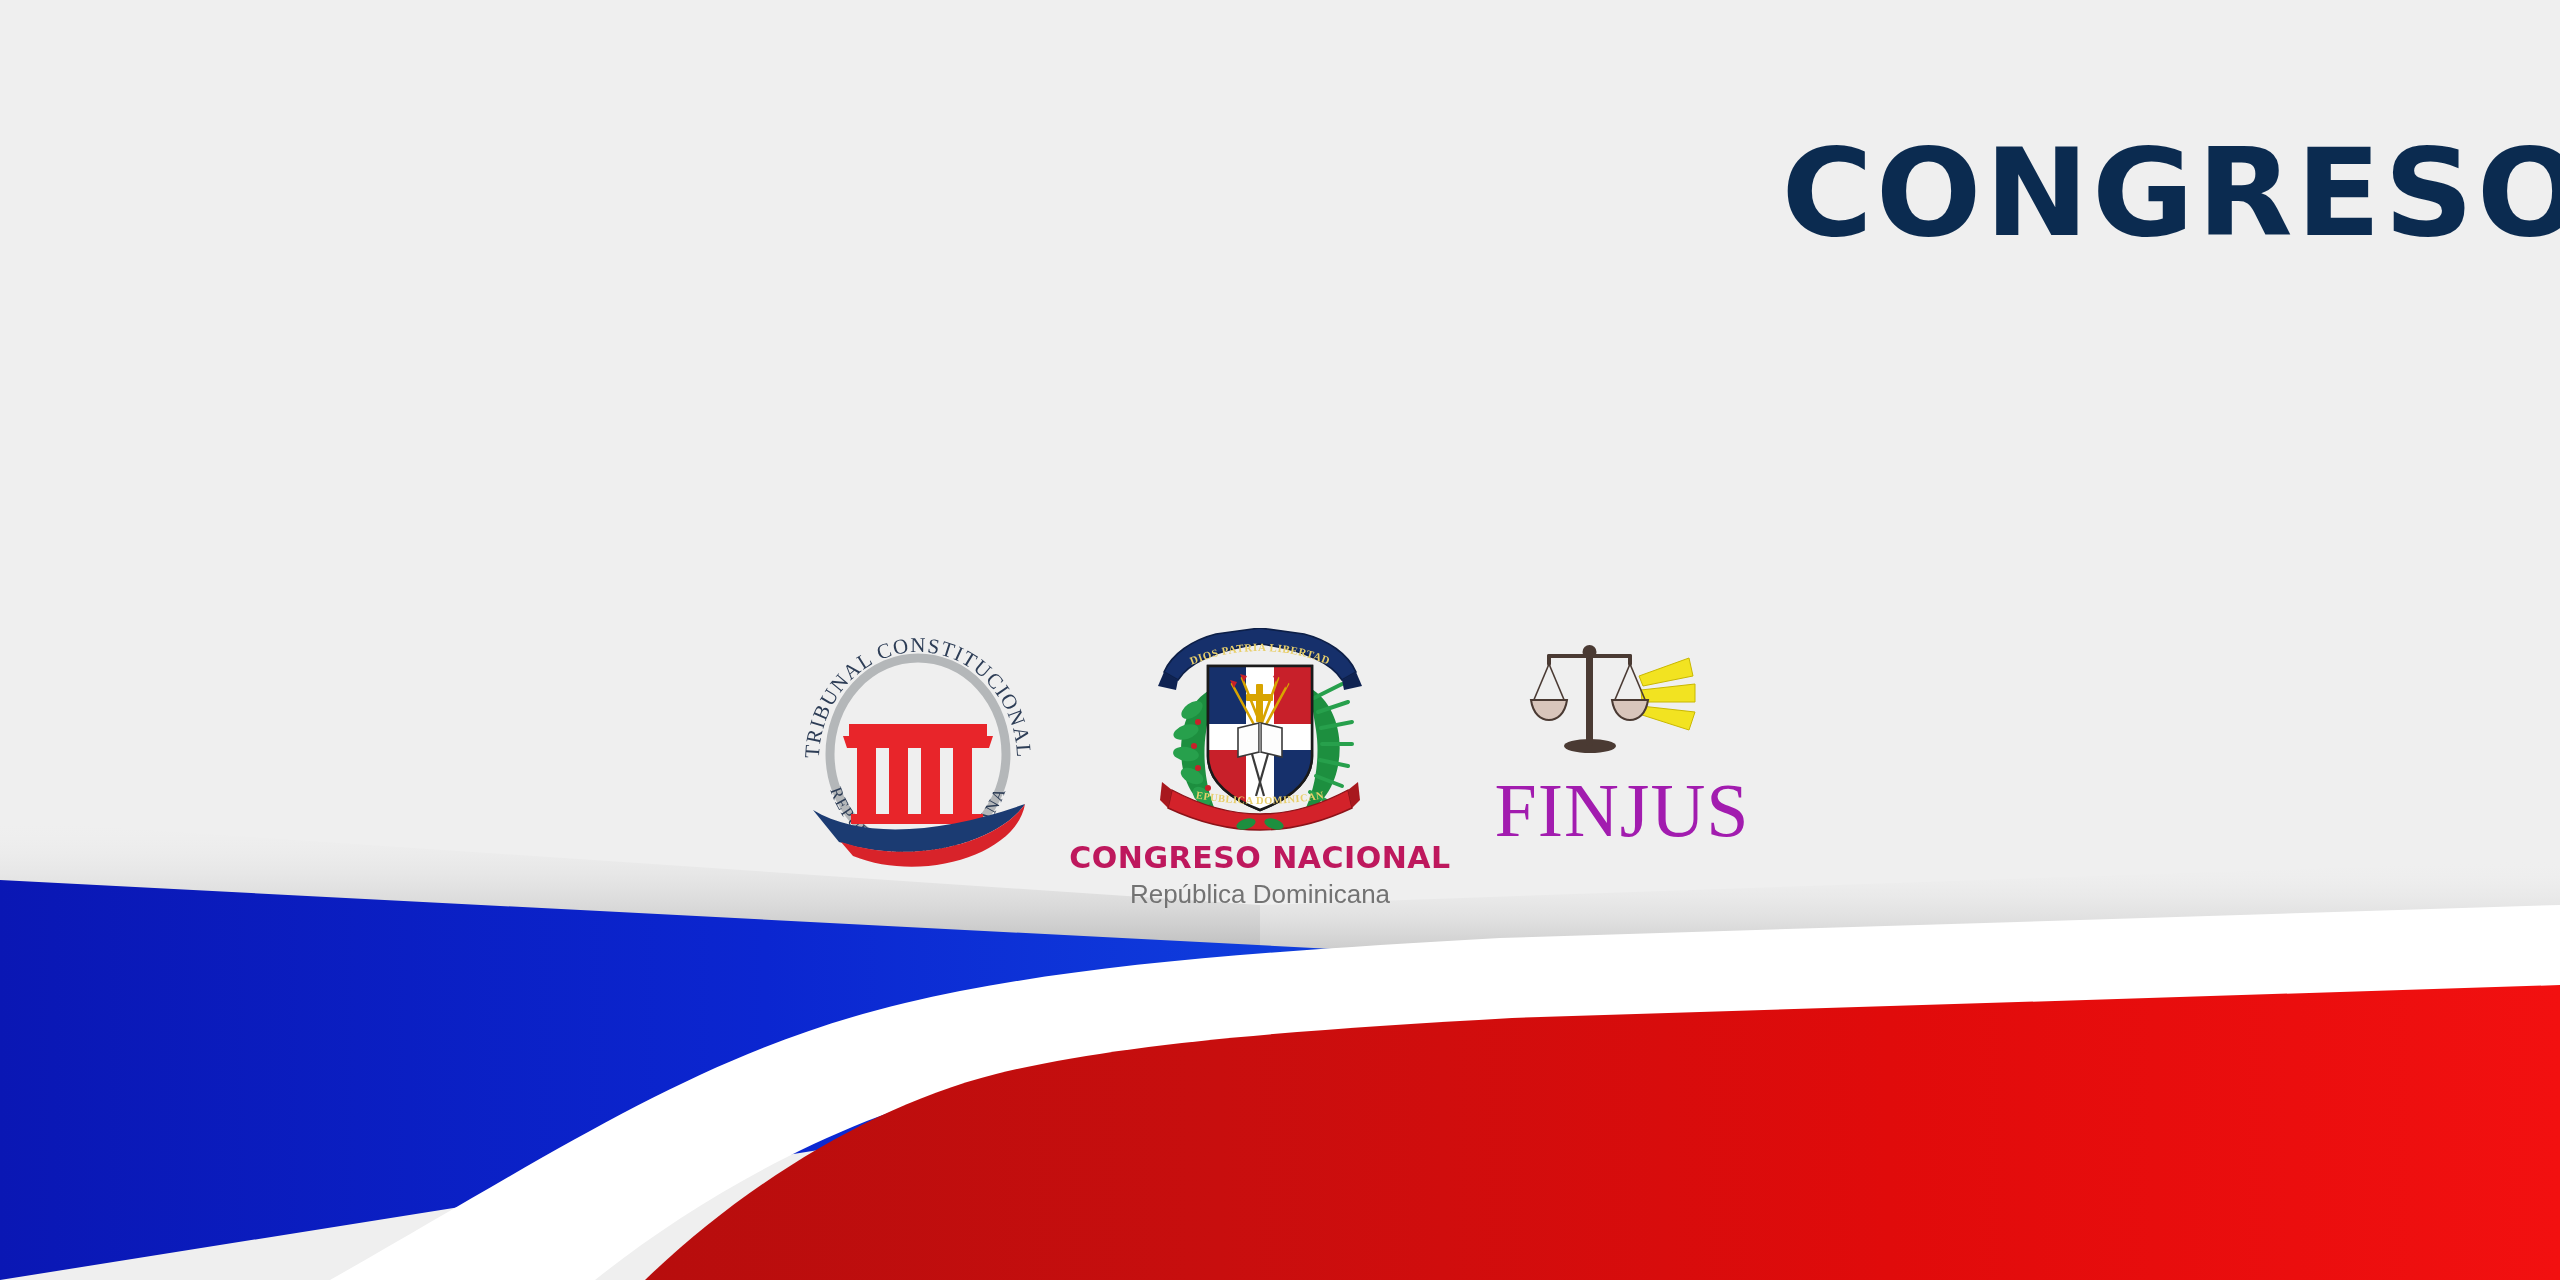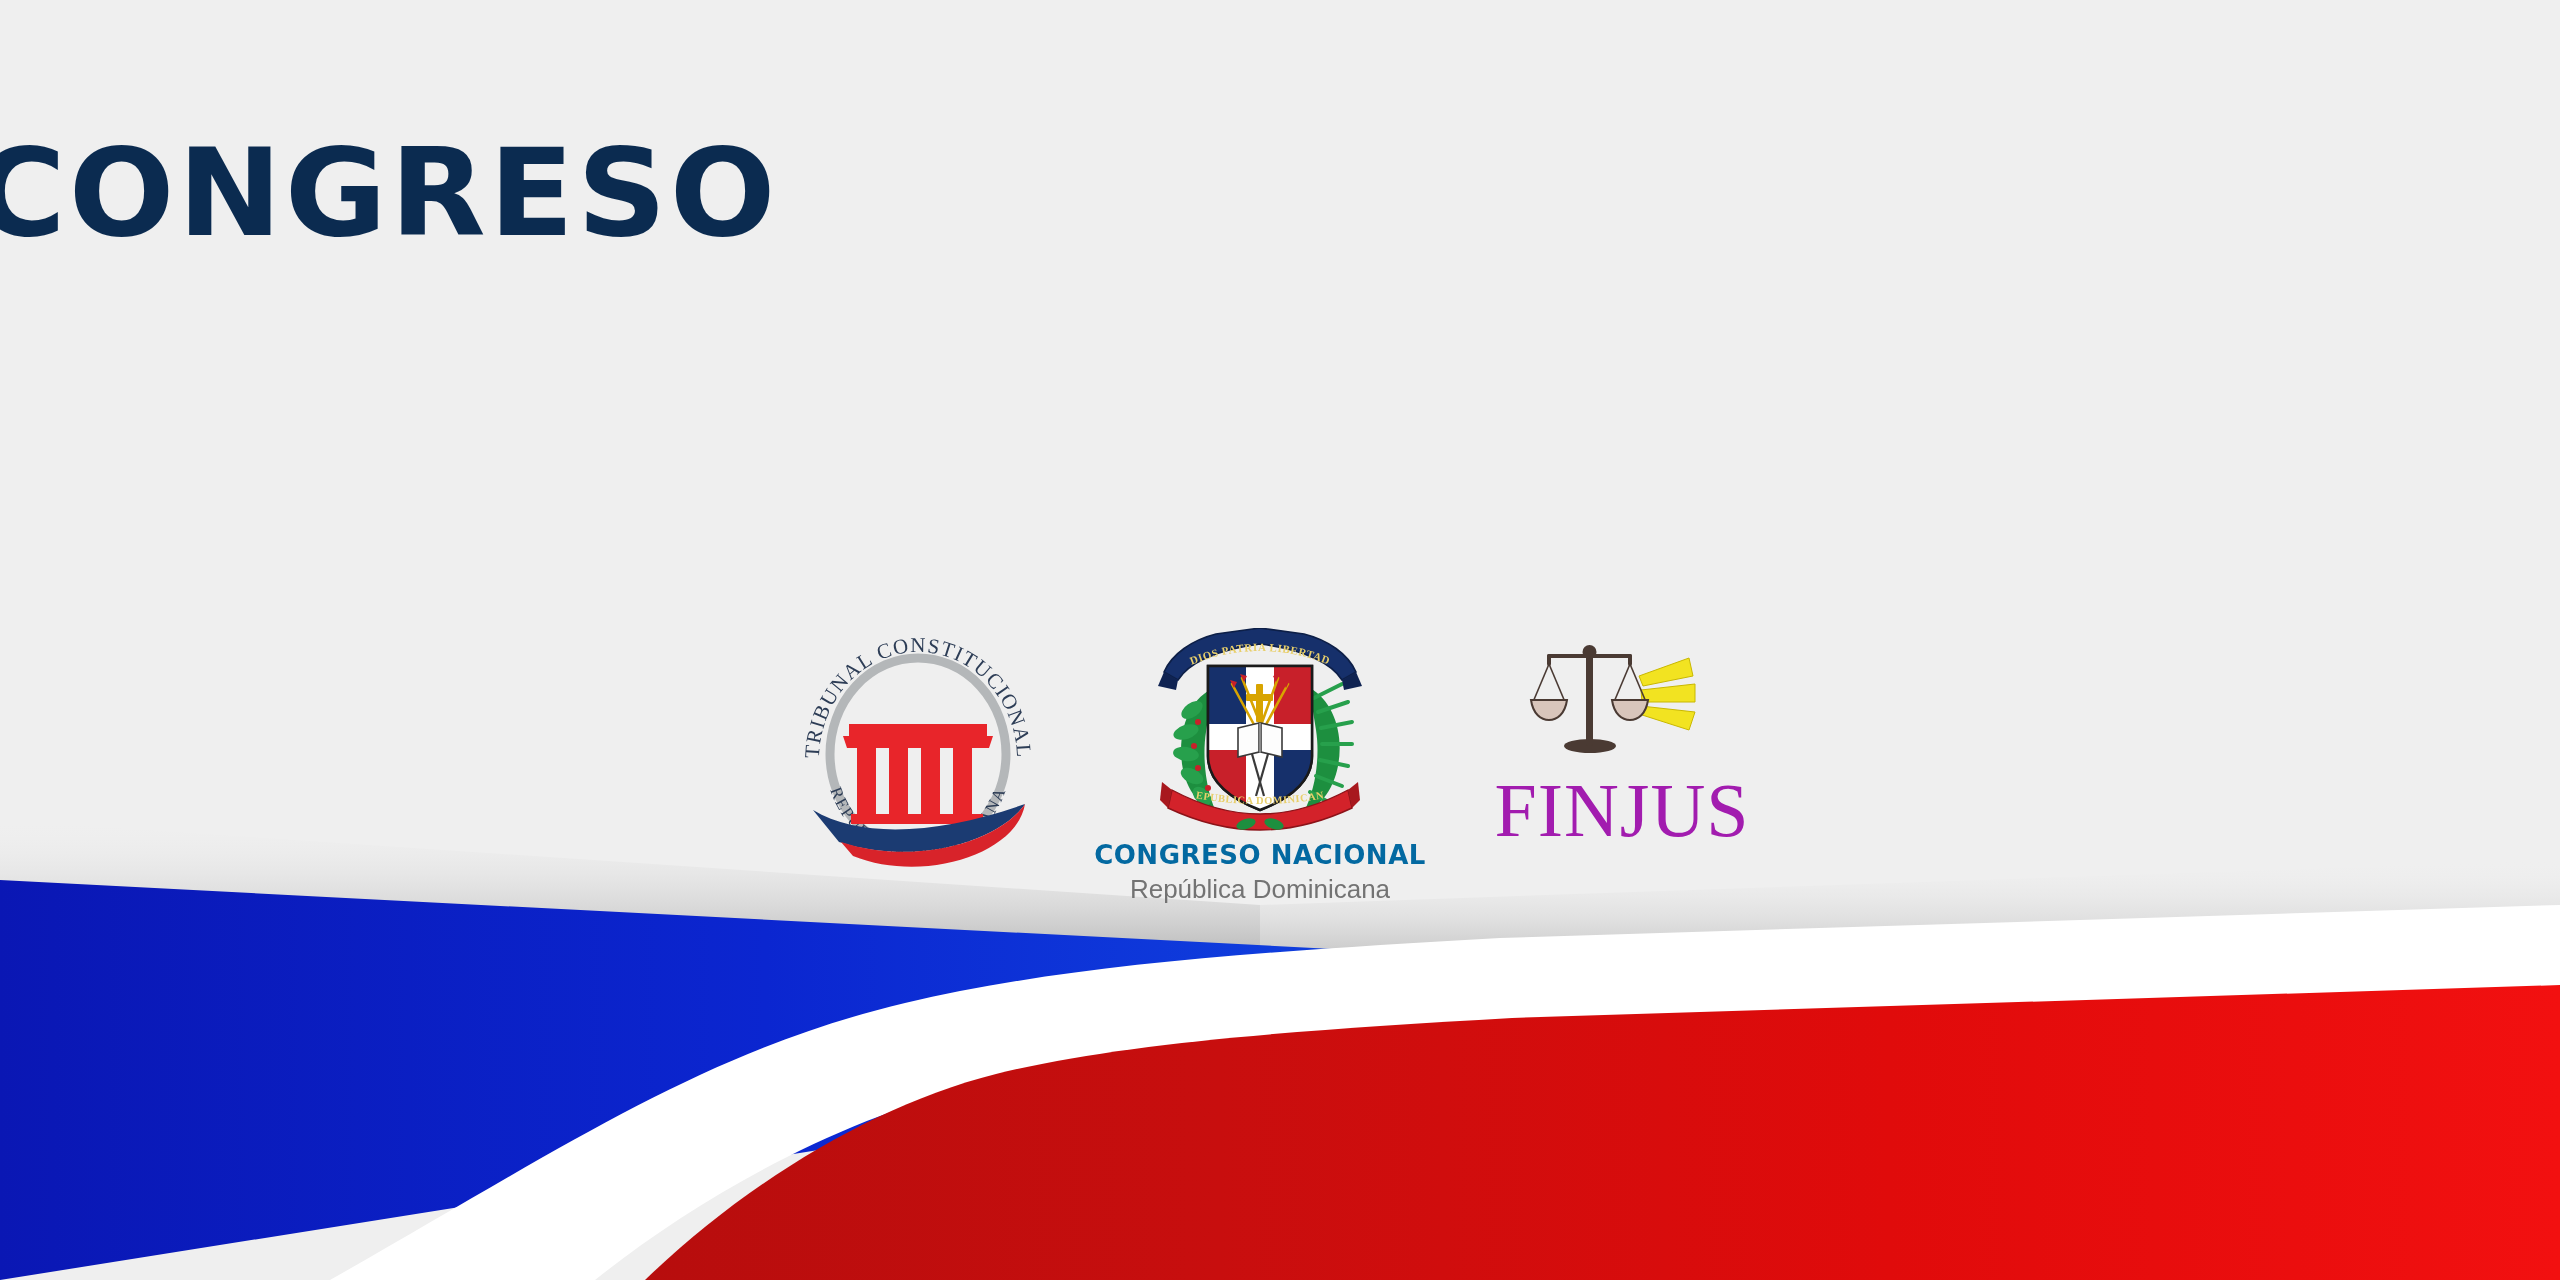--- a/index.html
+++ b/index.html
@@ -20,21 +20,21 @@
   
   #flag-shapes{
     position:absolute;left:0;top:0;width:2560px;height:1280px;
     pointer-events:none;
   }
 
   
   #headline{
     position:absolute;
     left:0;top:132px;width:2560px;
-    text-align:left;
+    text-align:right;
     z-index:5;
   }
   #title-main{
     font-family:"DejaVu Sans","Liberation Sans",sans-serif;
     font-weight:bold;
     font-size:122px;
     letter-spacing:3px;
     line-height:1.0;
     color:#0b2b50;
     margin:0 0 6px 0;
@@ -65,23 +65,23 @@
     flex-direction:column;
     align-items:center;
   }
   #logo-tc{width:250px;}
   #logo-cn{width:330px;}
   #logo-finjus{width:290px;}
 
   .cn-name{
     font-family:"DejaVu Sans","Liberation Sans",sans-serif;
     font-weight:bold;
-    font-size:26px;
+    font-size:30px;
     letter-spacing:0.5px;
-    color:#0369a1;
+    color:#be185d;
     margin-top:2px;
     white-space:nowrap;
   }
   .cn-sub{
     font-family:"Liberation Sans",sans-serif;
     font-weight:400;
     font-size:26px;
     color:#737373;
     margin-top:4px;
     white-space:nowrap;

